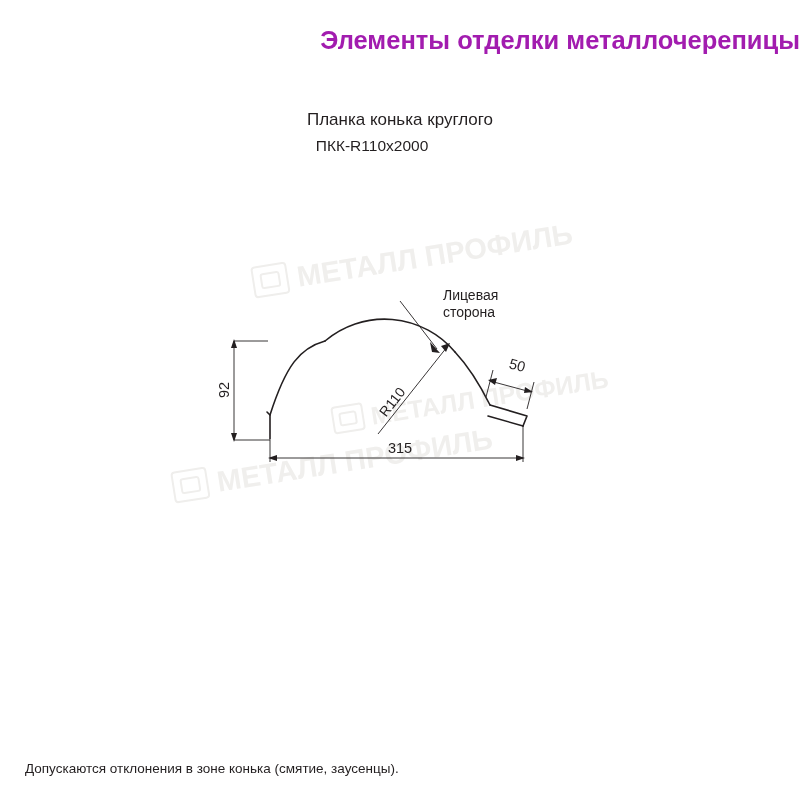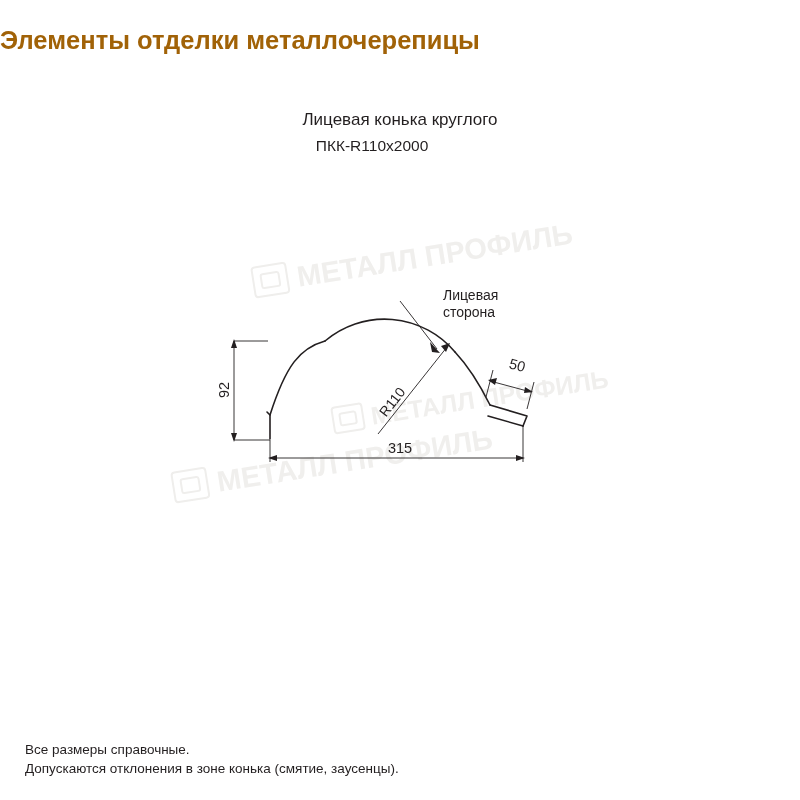--- a/index.html
+++ b/index.html
@@ -17,25 +17,25 @@
   }
   .page {
     position: absolute;
     inset: 0;
   }
   .title {
     position: absolute;
     top: 26px;
     left: 0;
     width: 800px;
-    text-align: left;
+    text-align: right;
     font-size: 25.5px;
     font-weight: bold;
     letter-spacing: 0px;
-    color: #a16207;
+    color: #a21caf;
   }
   .subtitle {
     position: absolute;
     top: 110px;
     left: 0;
     width: 800px;
     text-align: center;
     font-size: 17px;
     color: #231f20;
   }
@@ -75,21 +75,21 @@
     font-family: "Liberation Sans", sans-serif;
     font-weight: bold;
   }
 </style>
 </head>
 <body>
 
 <div class="page">
 
   <div class="title">Элементы отделки металлочерепицы</div>
-  <div class="subtitle">Лицевая конька круглого</div>
+  <div class="subtitle">Планка конька круглого</div>
   <div class="code">ПКК-R110x2000</div>
 
   <div class="drawing">
     <svg width="800" height="400" viewBox="0 0 800 400">
 
       <g transform="translate(250,60) rotate(-9)">
         <g class="wm">
           <rect x="0" y="8" width="34" height="30" rx="3"></rect>
           <rect x="8" y="16" width="18" height="14" rx="2"></rect>
         </g>
@@ -163,17 +163,16 @@
         <line x1="490" y1="181" x2="531" y2="192"></line>
         <path d="M 497 178 L 488 180 L 495 185" fill="#231f20" stroke="none"></path>
         <path d="M 525 187 L 533 192 L 524 193" fill="#231f20" stroke="none"></path>
       </g>
       <text x="516" y="170" font-size="14.5" fill="#231f20" text-anchor="middle" transform="rotate(15 516 170)">50</text>
 
     </svg>
   </div>
 
   <div class="footnotes">
-    <span class="footnote-line">Все размеры справочные.</span>
     <span class="footnote-line">Допускаются отклонения в зоне конька (смятие, заусенцы).</span>
   </div>
 
 </div>
 
 </body></html>

